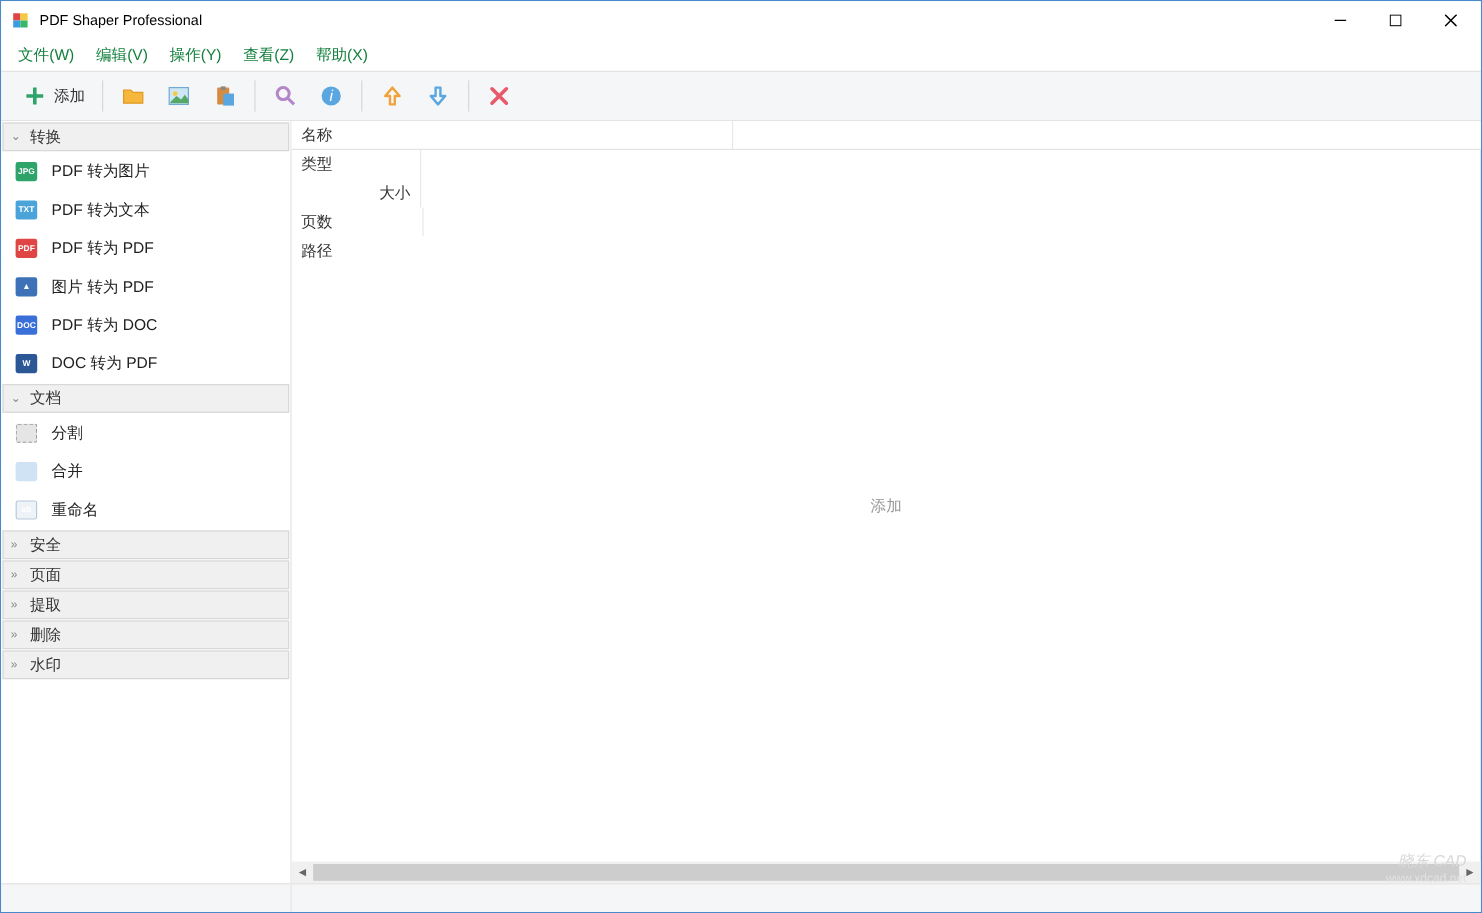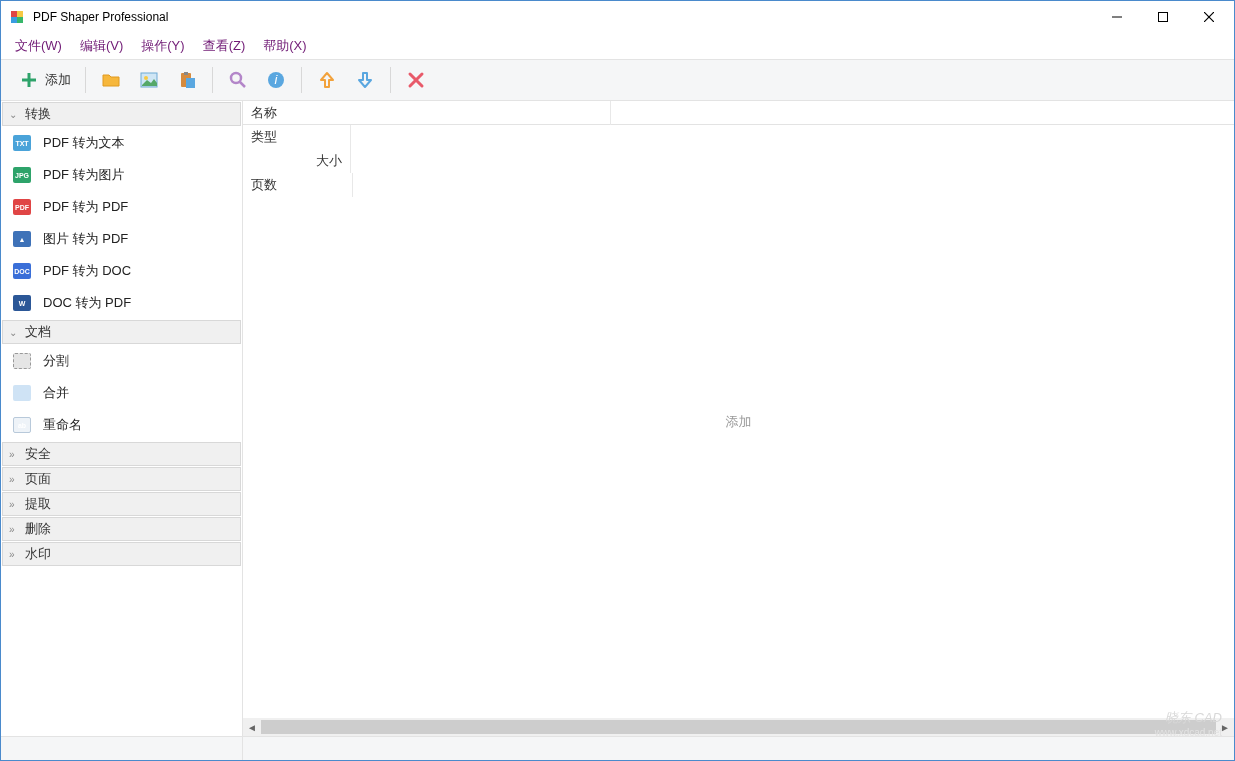--- a/index.html
+++ b/index.html
@@ -6,21 +6,21 @@
 body { background: #fff; overflow: hidden; }
 .window { width: 1235px; height: 761px; border: 1px solid #4a8acc; display: flex; flex-direction: column; }
 
 .titlebar { height: 32px; display: flex; align-items: center; padding: 0 2px 0 8px; background: #fff; }
 .titlebar .logo { width: 16px; height: 16px; margin-right: 8px; display:inline-block; }
 .titlebar .title { flex: 1; font-size: 12px; color: #000; }
 .titlebar .controls { display: flex; }
 .titlebar .ctrl { width: 46px; height: 30px; display: flex; align-items: center; justify-content: center; color: #000; }
 
 .menubar { height: 26px; display: flex; align-items: center; padding: 0 6px; gap: 2px; background:#fff;}
-.menubar .menu { padding: 3px 8px; font-size: 13px; color: #701a75; }
+.menubar .menu { padding: 3px 8px; font-size: 13px; color: #15803d; }
 
 .toolbar { height: 42px; background: #f5f6f7; border-top: 1px solid #e3e3e3; border-bottom: 1px solid #e3e3e3; display: flex; align-items: center; padding: 0 10px; }
 .toolbar .tbtn { height: 32px; min-width: 38px; padding: 0 6px; display: flex; align-items: center; justify-content: center; border-radius: 3px; }
 .toolbar .tbtn.addbtn { min-width: auto; padding: 0 8px; gap: 6px; color:#333;}
 .toolbar .sep { width: 1px; height: 26px; background: #d8d8d8; margin: 0 6px; }
 .tbtn svg { width: 20px; height: 20px; }
 
 .body { flex: 1; display: flex; min-height: 0; }
 
 .sidebar { width: 242px; background: #fff; border-right: 1px solid #e3e3e3; overflow-y: auto; }
@@ -152,26 +152,26 @@
   </div>
 
   <div class="body">
 
     <div class="sidebar">
       <div class="cat">
           <span class="chev">⌄</span>
           <span>转换</span>
         </div>
         <div class="item">
+          <span class="icn" style="background:#2ea36a">JPG</span>
+          <span>PDF 转为图片</span>
+        </div>
+        <div class="item">
           <span class="icn" style="background:#4aa3d9">TXT</span>
           <span>PDF 转为文本</span>
-        </div>
-        <div class="item">
-          <span class="icn" style="background:#2ea36a">JPG</span>
-          <span>PDF 转为图片</span>
         </div>
         <div class="item">
           <span class="icn" style="background:#e04545">PDF</span>
           <span>PDF 转为 PDF</span>
         </div>
         <div class="item">
           <span class="icn" style="background:#3e72b8">▲</span>
           <span>图片 转为 PDF</span>
         </div>
         <div class="item">
@@ -221,20 +221,21 @@
           <span>水印</span>
         </div>
     </div>
 
     <div class="main">
       <div class="colhead">
         <div class="ch" style="width:368px">名称</div>
         <div class="ch" style="width:108px">类型</div>
         <div class="ch right" style="width:108px">大小</div>
         <div class="ch" style="width:110px">页数</div>
+        <div class="ch" style="flex:1;border-right:none">路径</div>
       </div>
       <div class="list">
         <span>添加</span>
       </div>
       <div class="hscroll">
         <div class="arr">◄</div>
         <div class="track">
             <div class="thumb"></div>
           </div>
         <div class="arr">►</div>

